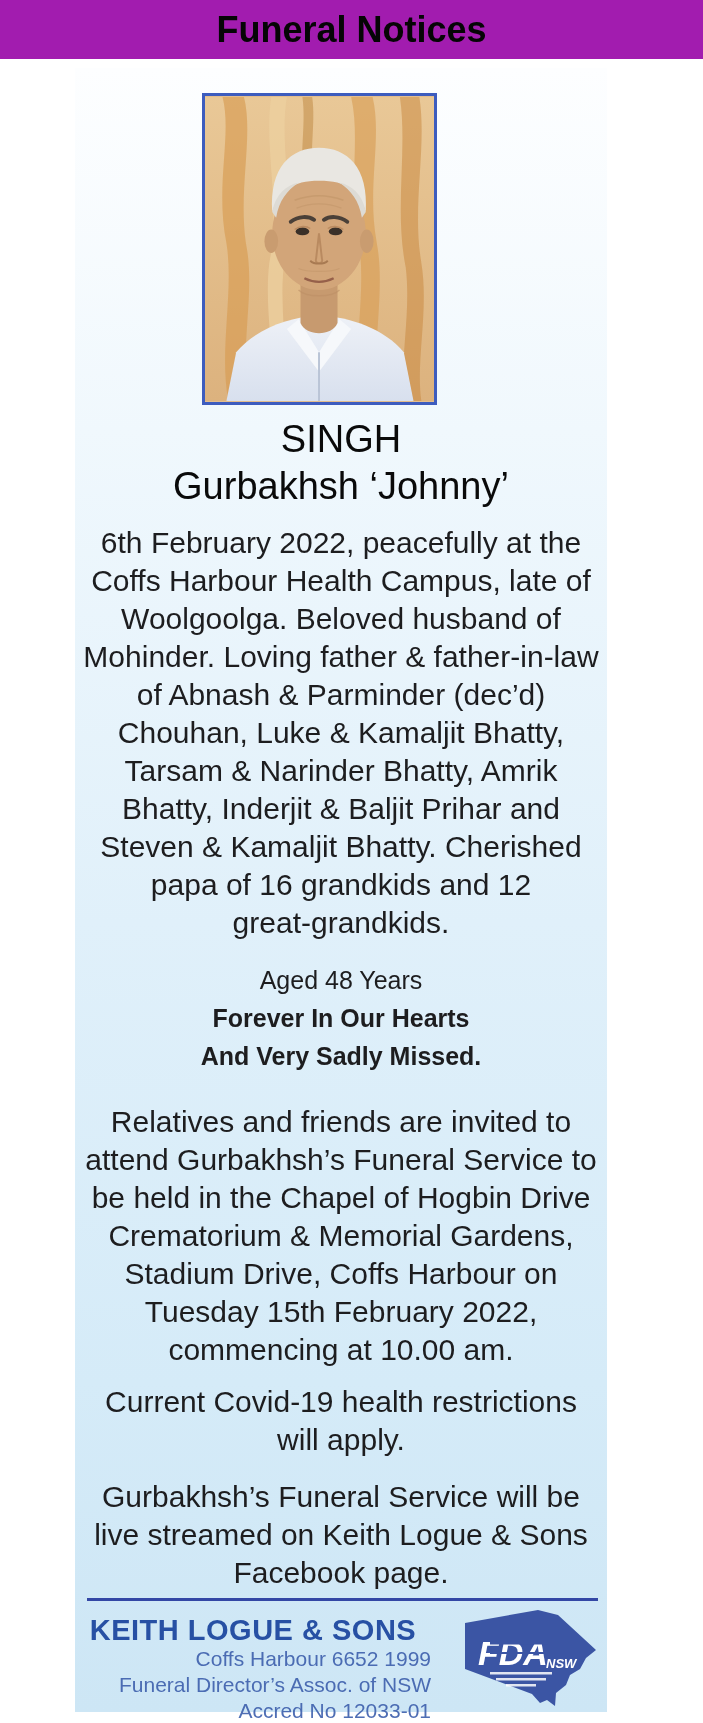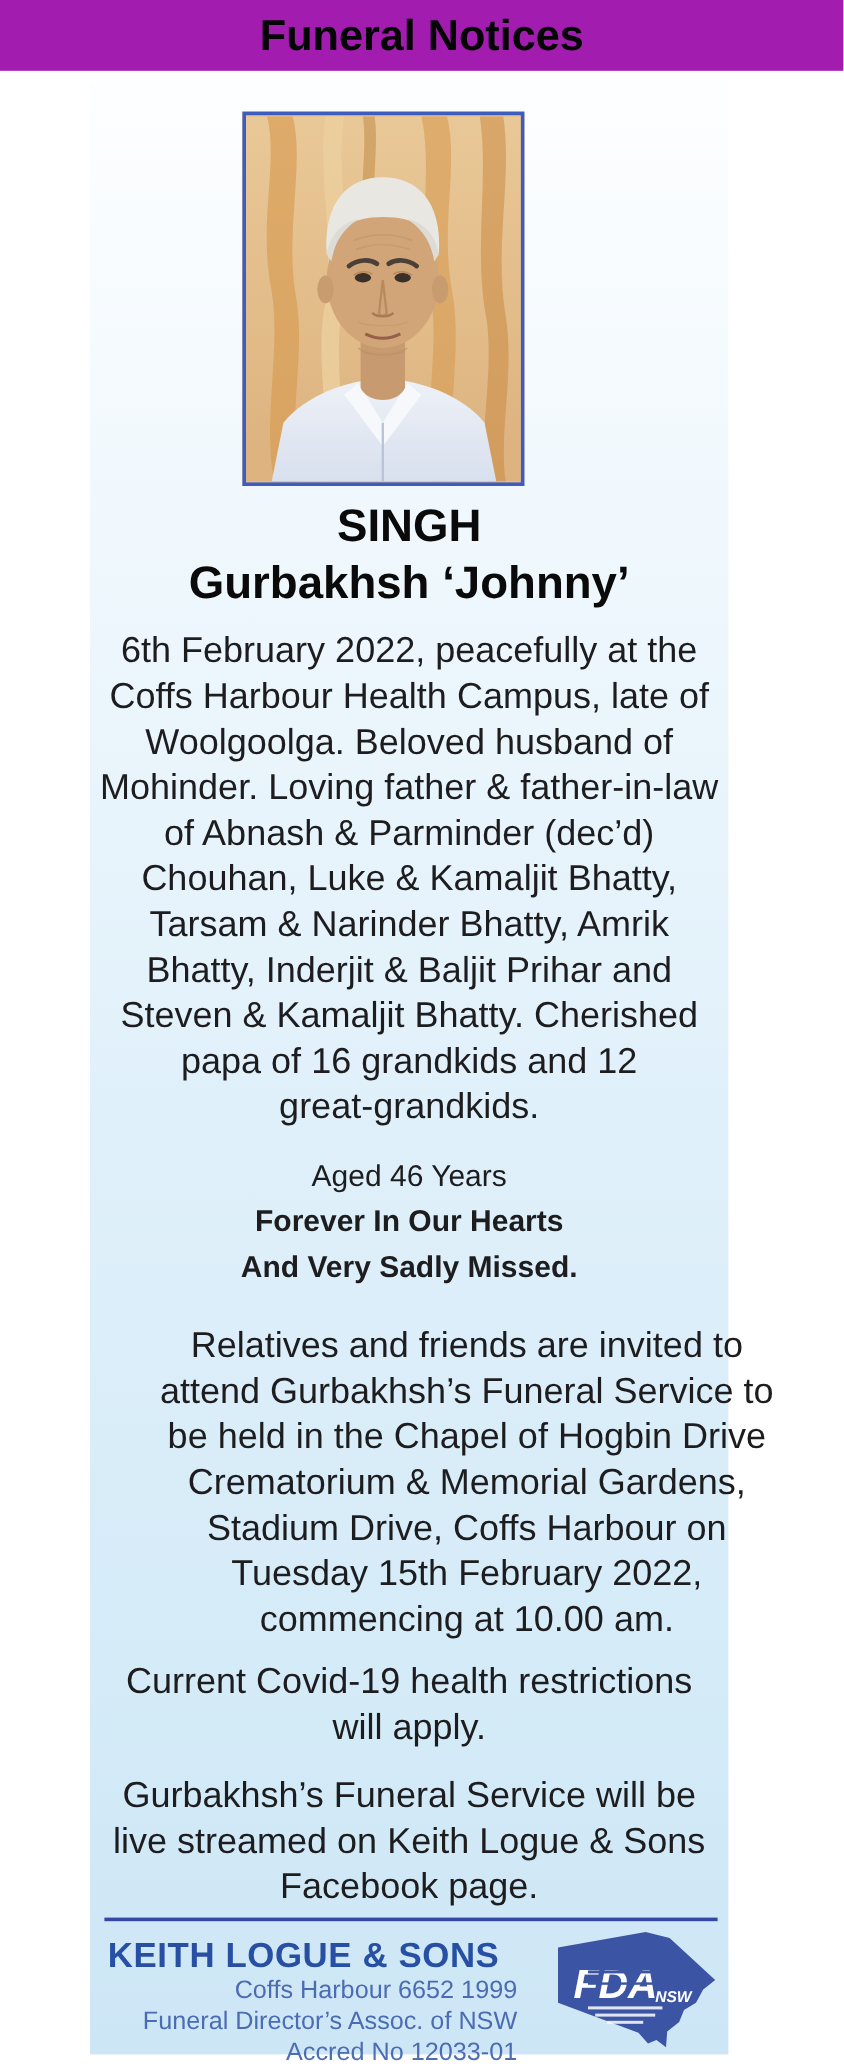--- a/index.html
+++ b/index.html
@@ -17,32 +17,32 @@
     position:absolute;left:75px;top:68px;width:532px;height:1644px;
     background:linear-gradient(180deg,#fdfeff 0%,#f0f8fd 22%,#e0f0fa 52%,#d5ebf8 80%,#cde6f5 100%);
   }
   .photo{
     position:absolute;left:127px;top:25px;width:235px;height:312px;
     border:3px solid #3d5cbe;box-sizing:border-box;background:#e3bd8d;overflow:hidden;
   }
   .photo svg{display:block;width:100%;height:100%;}
   .name-block{
     position:absolute;left:0;top:348px;width:532px;text-align:center;
-    font-weight:bold;color:#0a0a0a;font-size:38px;line-height:47px;
+    font-weight:normal;color:#0a0a0a;font-size:38px;line-height:47px;
   }
   .para{
     position:absolute;left:0;width:532px;text-align:center;
     font-size:30px;line-height:38px;color:#1d1d1f;white-space:pre-line;
   }
   .p1{top:456px;}
   .aged-block{position:absolute;left:0;top:893px;width:532px;text-align:center;
     font-size:25px;line-height:38px;color:#1d1d1f;}
   .aged-block .bold{font-weight:bold;white-space:pre-line;}
   .aged-block .reg{white-space:pre-line;}
-  .p3{top:1035px;padding-left:48px;}
+  .p3{top:1035px;}
   .p4{top:1315px;}
   .p5{top:1410px;}
   .divider{
     position:absolute;left:12px;top:1530px;width:511px;height:3px;background:#3347a5;
   }
   .footer-left{
     position:absolute;left:0;top:1547px;width:356px;text-align:center;
   }
   .fh-name{font-size:29px;font-weight:bold;color:#2750a4;line-height:31px;letter-spacing:0.5px;}
   .fh-sub{font-size:21px;color:#4768b2;line-height:26px;font-weight:bold;opacity:0.92;text-align:right;}
@@ -123,21 +123,21 @@
 Mohinder. Loving father &amp; father-in-law
 of Abnash &amp; Parminder (dec’d)
 Chouhan, Luke &amp; Kamaljit Bhatty,
 Tarsam &amp; Narinder Bhatty, Amrik
 Bhatty, Inderjit &amp; Baljit Prihar and
 Steven &amp; Kamaljit Bhatty. Cherished
 papa of 16 grandkids and 12
 great-grandkids.</div>
 
   <div class="aged-block">
-    <div class="reg">Aged 46 Years</div>
+    <div class="reg">Aged 48 Years</div>
     <div class="bold">Forever In Our Hearts
 And Very Sadly Missed.</div>
   </div>
 
   <div class="para p3">Relatives and friends are invited to
 attend Gurbakhsh’s Funeral Service to
 be held in the Chapel of Hogbin Drive
 Crematorium &amp; Memorial Gardens,
 Stadium Drive, Coffs Harbour on
 Tuesday 15th February 2022,

